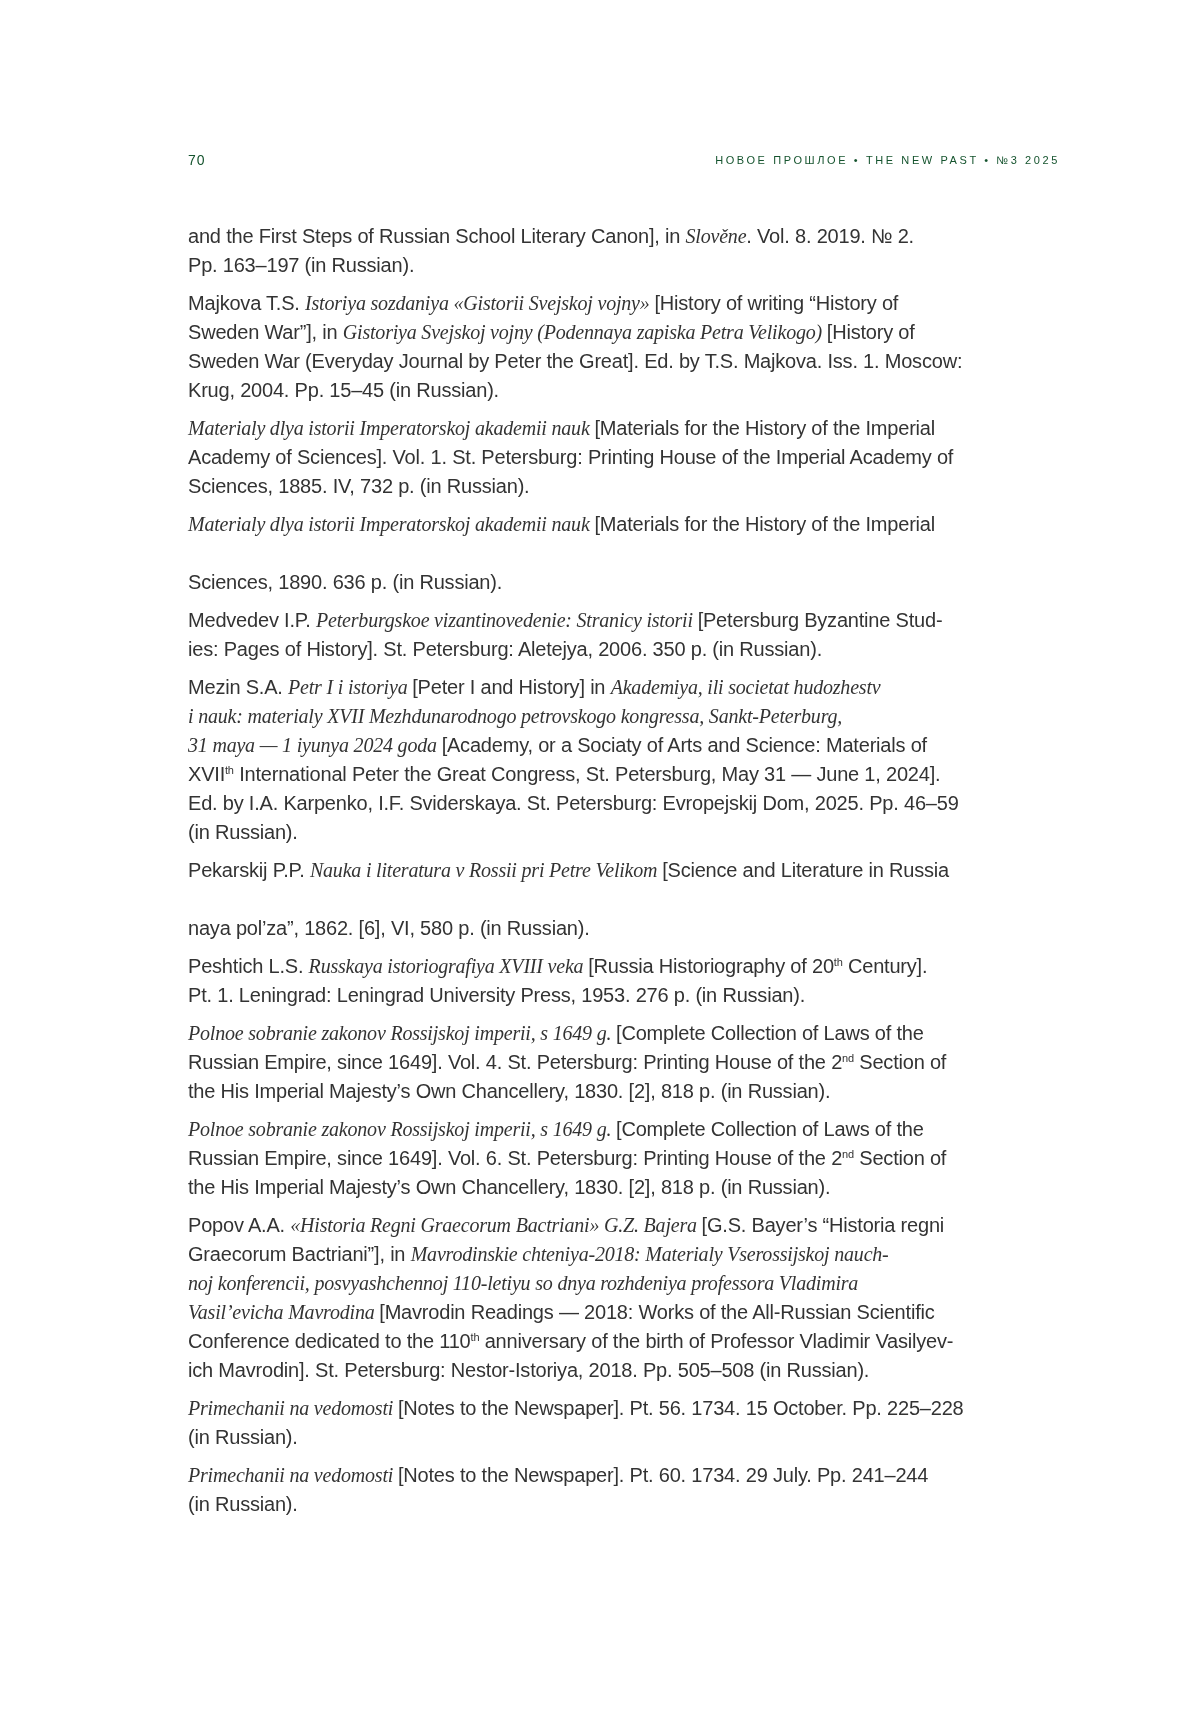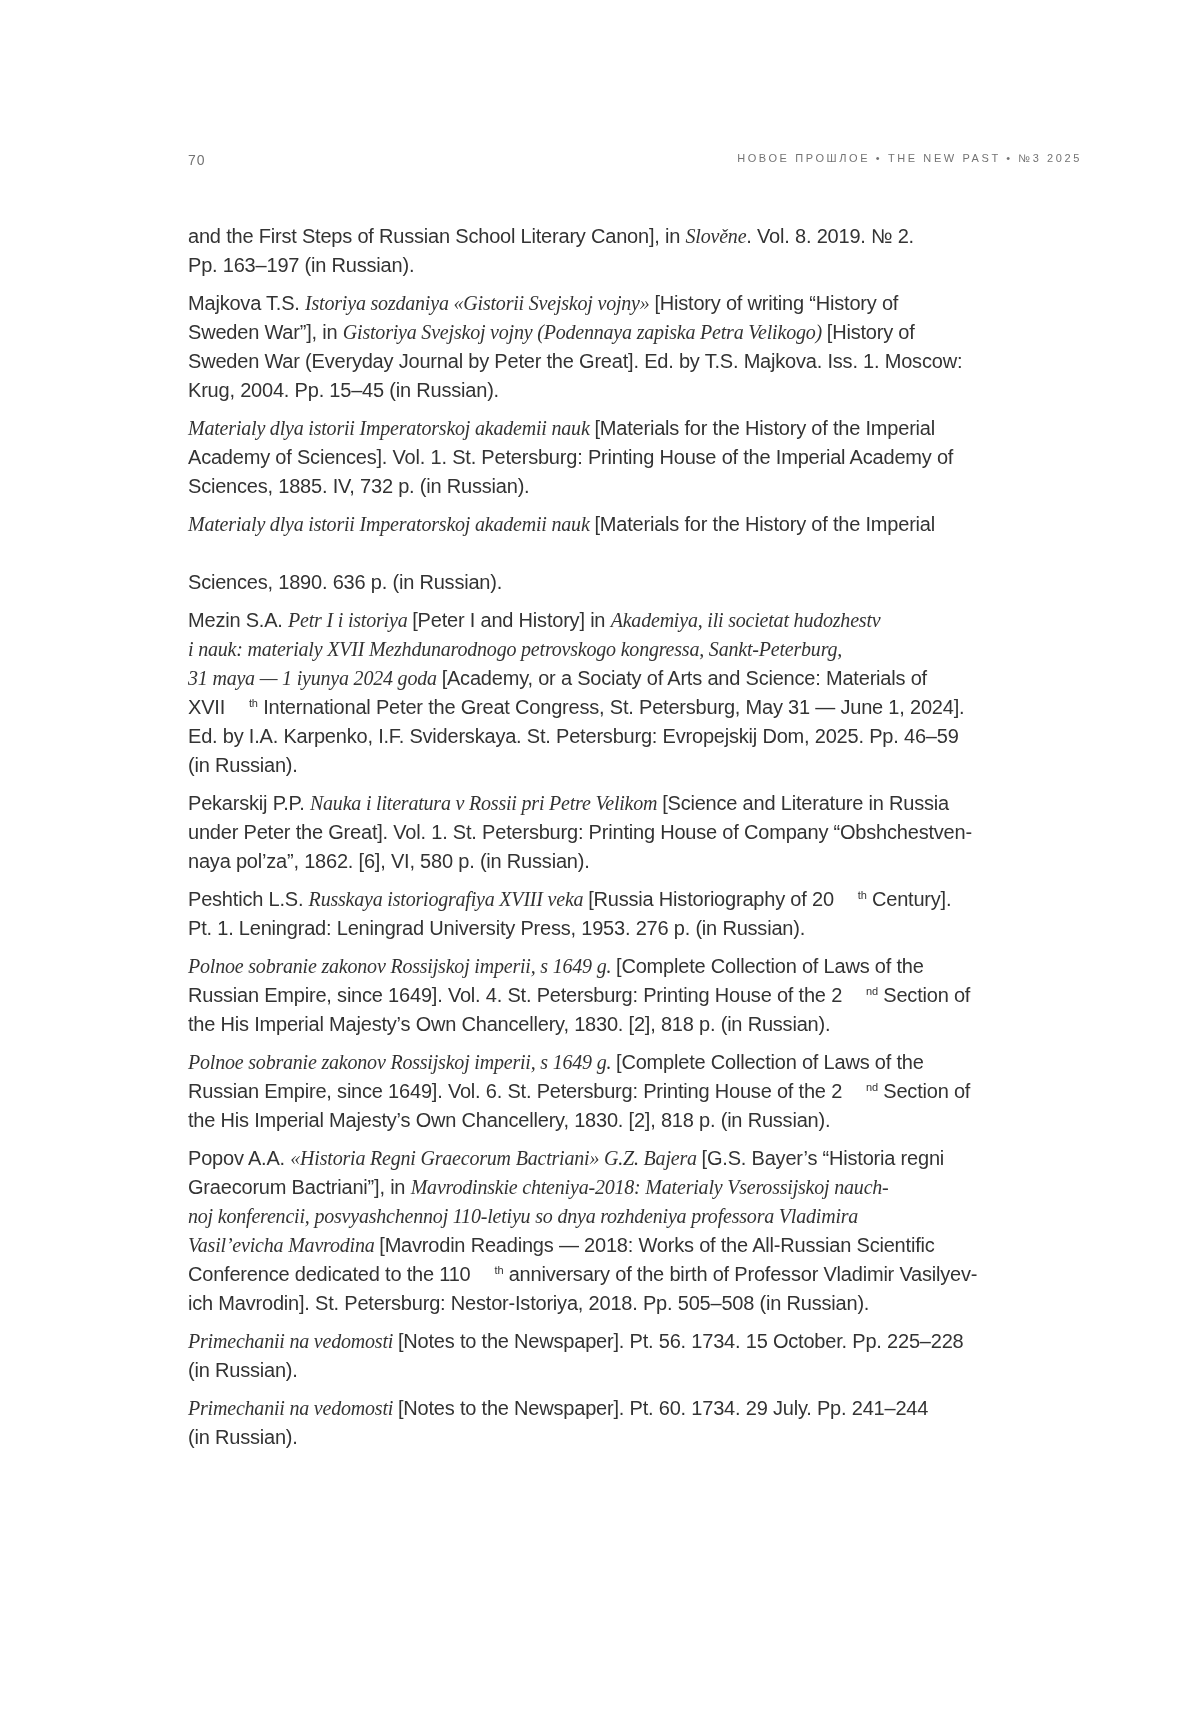--- a/index.html
+++ b/index.html
@@ -18,26 +18,26 @@
   }
   .page {
     position: absolute;
     inset: 0;
     background: #ffffff;
   }
   .page-header {
     position: absolute;
     top: 152px;
     left: 188px;
-    right: 118px;
+    right: 140px;
     display: flex;
     justify-content: space-between;
-    align-items: flex-start;
+    align-items: center;
     font-size: 14px;
-    color: #737373;
+    color: #14532d;
   }
   .page-number {
     letter-spacing: 1px;
     font-size: 14px;
   }
   .running-head {
     letter-spacing: 2.6px;
     font-size: 11px;
     white-space: nowrap;
   }
@@ -58,38 +58,38 @@
   p.ref .it {
     font-style: italic;
     font-family: Liberation Serif, serif;
   }
   p.ref sup {
     font-size: 11px;
     line-height: 0;
     vertical-align: baseline;
     position: relative;
     top: -7px;
-    margin-left: 24px;
   }
 </style>
 </head>
 <body>
 
 <div class="page">
   <div class="page-header">
     <span class="page-number">70</span>
     <span class="running-head">НОВОЕ ПРОШЛОЕ • THE NEW PAST • №3 2025</span>
   </div>
   <div class="references">
       <p class="ref"><span>and the First Steps of Russian School Literary Canon], in </span><span class="it">Slověne</span><span>. Vol. 8. 2019. № 2.</span><br><span>Pp. 163–197 (in Russian).</span></p>
       <p class="ref"><span>Majkova T.S. </span><span class="it">Istoriya sozdaniya «Gistorii Svejskoj vojny» </span><span>[History of writing “History of</span><br><span>Sweden War”], in </span><span class="it">Gistoriya Svejskoj vojny (Podennaya zapiska Petra Velikogo) </span><span>[History of</span><br><span>Sweden War (Everyday Journal by Peter the Great]. Ed. by T.S. Majkova. Iss. 1. Moscow:</span><br><span>Krug, 2004. Pp. 15–45 (in Russian).</span></p>
       <p class="ref"><span class="it">Materialy dlya istorii Imperatorskoj akademii nauk </span><span>[Materials for the History of the Imperial</span><br><span>Academy of Sciences]. Vol. 1. St. Petersburg: Printing House of the Imperial Academy of</span><br><span>Sciences, 1885. IV, 732 p. (in Russian).</span></p>
       <p class="ref"><span class="it">Materialy dlya istorii Imperatorskoj akademii nauk </span><span>[Materials for the History of the Imperial</span><br><br><span>Sciences, 1890. 636 p. (in Russian).</span></p>
+      <p class="ref"><span>Medvedev I.P. </span><span class="it">Peterburgskoe vizantinovedenie: Stranicy istorii </span><span>[Petersburg Byzantine Stud-</span><br><span>ies: Pages of History]. St. Petersburg: Aletejya, 2006. 350 p. (in Russian).</span></p>
       <p class="ref"><span>Mezin S.A. </span><span class="it">Petr I i istoriya </span><span>[Peter I and History] in </span><span class="it">Akademiya, ili societat hudozhestv</span><br><span class="it">i nauk: materialy XVII Mezhdunarodnogo petrovskogo kongressa, Sankt-Peterburg,</span><br><span class="it">31 maya — 1 iyunya 2024 goda </span><span>[Academy, or a Sociaty of Arts and Science: Materials of</span><br><span>XVII</span><sup>th</sup><span> International Peter the Great Congress, St. Petersburg, May 31 — June 1, 2024].</span><br><span>Ed. by I.A. Karpenko, I.F. Sviderskaya. St. Petersburg: Evropejskij Dom, 2025. Pp. 46–59</span><br><span>(in Russian).</span></p>
-      <p class="ref"><span>Pekarskij P.P. </span><span class="it">Nauka i literatura v Rossii pri Petre Velikom </span><span>[Science and Literature in Russia</span><br><span>under Peter the Great]. Vol. 1. St. Petersburg: Printing House of Company “Obshchestven-</span><br><span>naya pol’za”, 1862. [6], VI, 580 p. (in Russian).</span></p>
+      <p class="ref"><span>Pekarskij P.P. </span><span class="it">Nauka i literatura v Rossii pri Petre Velikom </span><span>[Science and Literature in Russia</span><br><br><span>naya pol’za”, 1862. [6], VI, 580 p. (in Russian).</span></p>
       <p class="ref"><span>Peshtich L.S. </span><span class="it">Russkaya istoriografiya XVIII veka </span><span>[Russia Historiography of 20</span><sup>th</sup><span> Century].</span><br><span>Pt. 1. Leningrad: Leningrad University Press, 1953. 276 p. (in Russian).</span></p>
       <p class="ref"><span class="it">Polnoe sobranie zakonov Rossijskoj imperii, s 1649 g. </span><span>[Complete Collection of Laws of the</span><br><span>Russian Empire, since 1649]. Vol. 4. St. Petersburg: Printing House of the 2</span><sup>nd</sup><span> Section of</span><br><span>the His Imperial Majesty’s Own Chancellery, 1830. [2], 818 p. (in Russian).</span></p>
       <p class="ref"><span class="it">Polnoe sobranie zakonov Rossijskoj imperii, s 1649 g. </span><span>[Complete Collection of Laws of the</span><br><span>Russian Empire, since 1649]. Vol. 6. St. Petersburg: Printing House of the 2</span><sup>nd</sup><span> Section of</span><br><span>the His Imperial Majesty’s Own Chancellery, 1830. [2], 818 p. (in Russian).</span></p>
       <p class="ref"><span>Popov A.A. </span><span class="it">«Historia Regni Graecorum Bactriani» G.Z. Bajera </span><span>[G.S. Bayer’s “Historia regni</span><br><span>Graecorum Bactriani”], in </span><span class="it">Mavrodinskie chteniya-2018: Materialy Vserossijskoj nauch-</span><br><span class="it">noj konferencii, posvyashchennoj 110-letiyu so dnya rozhdeniya professora Vladimira</span><br><span class="it">Vasil’evicha Mavrodina </span><span>[Mavrodin Readings — 2018: Works of the All-Russian Scientific</span><br><span>Conference dedicated to the 110</span><sup>th</sup><span> anniversary of the birth of Professor Vladimir Vasilyev-</span><br><span>ich Mavrodin]. St. Petersburg: Nestor-Istoriya, 2018. Pp. 505–508 (in Russian).</span></p>
       <p class="ref"><span class="it">Primechanii na vedomosti </span><span>[Notes to the Newspaper]. Pt. 56. 1734. 15 October. Pp. 225–228</span><br><span>(in Russian).</span></p>
       <p class="ref"><span class="it">Primechanii na vedomosti </span><span>[Notes to the Newspaper]. Pt. 60. 1734. 29 July. Pp. 241–244</span><br><span>(in Russian).</span></p>
     </div>
 </div>
 
 </body></html>

